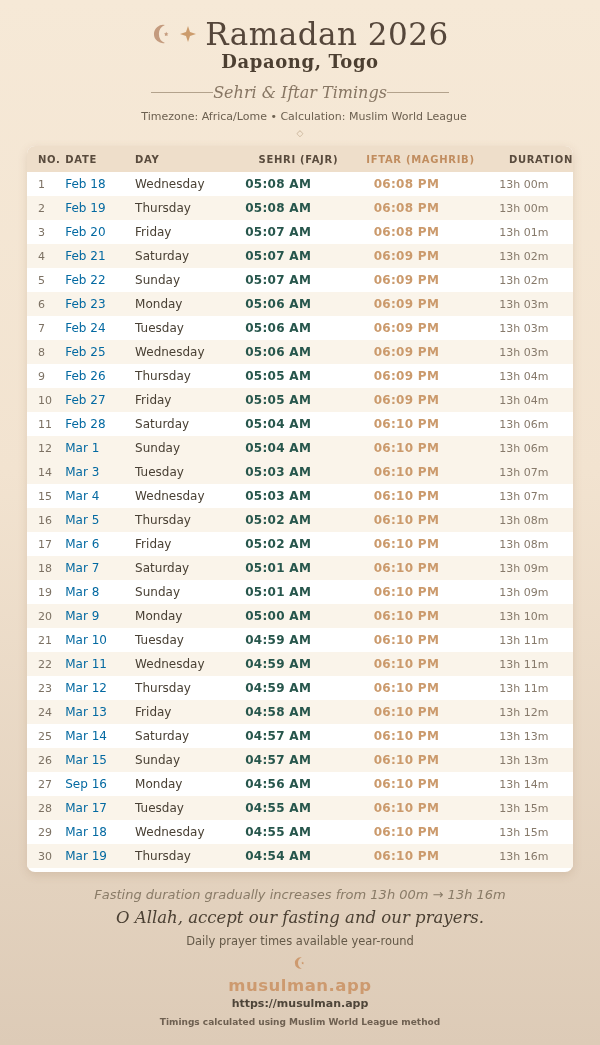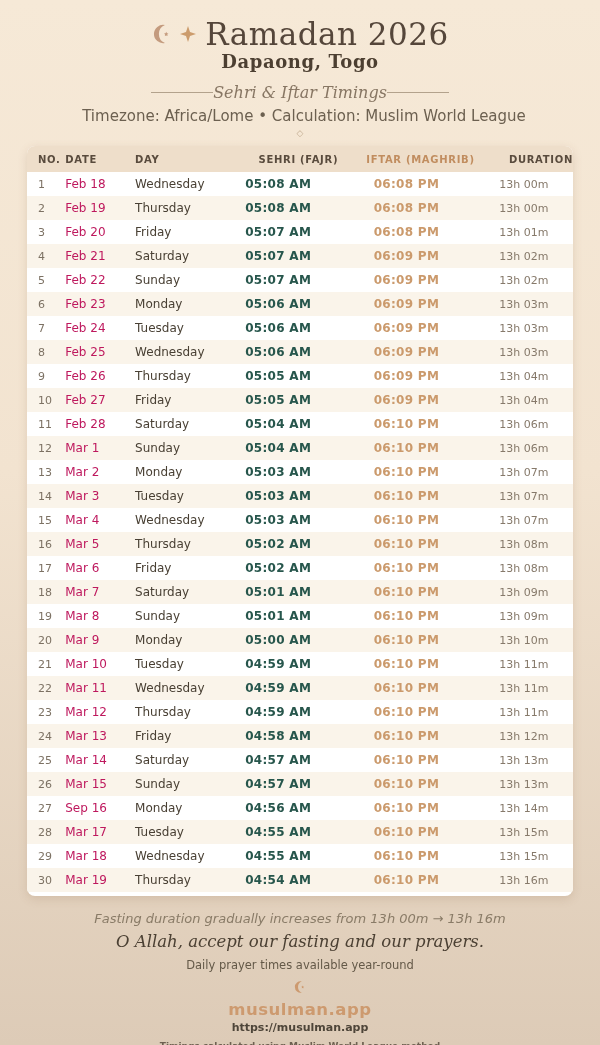--- a/index.html
+++ b/index.html
@@ -29,21 +29,21 @@
   }
   .subtitle-row {
     margin-top:10px; height:20px;
     display:flex; align-items:center; justify-content:center; 
   }
   .subtitle-line { width:62px; height:1px; background:#b3a28c; }
   .subtitle-text {
     font-family:"DejaVu Serif", serif; font-style:italic;
     font-size:16px; color:#877663;
   }
-  .meta { margin-top:8px; font-size:15px; line-height:13px; color:#6c6050;padding-left:8px; }
+  .meta { margin-top:8px; font-size:11px; line-height:13px; color:#6c6050;padding-left:8px; }
   .ornament { margin-top:4px; font-size:9px; line-height:12px; color:#c3ad92; }
 
   
   .card {
     width:546px; margin:7px auto 0 auto;
     background:#ffffff; border-radius:8px; overflow:hidden;
     box-shadow:0 3px 10px rgba(138,102,64,0.18);
     padding-bottom:4px;
   }
   table { width:100%; border-collapse:collapse; table-layout:fixed; }
@@ -54,21 +54,21 @@
     font-size:10px; font-weight:bold; letter-spacing:0.7px;
     color:#594b3d; text-align:right;
   }
   th.h-no { text-align:left; padding-left:11px; }
   th.h-date, th.h-day { text-align:left; }
   th.h-iftar { color:#c18d5f; }
   tbody td { height:24px; font-size:12px; vertical-align:middle; }
   tr.odd  { background:#ffffff; }
   tr.even { background:#faf4ea; }
   td.cell-no { color:#7c7163; font-size:11px; padding-left:11px; text-align:left; }
-  td.cell-date { color:#be185d; text-align:left; }
+  td.cell-date { color:#0369a1; text-align:left; }
   td.cell-day { color:#494034; text-align:left; }
   td.cell-sehri { color:#27564c; font-weight:bold; text-align:center; letter-spacing:0.3px; }
   td.cell-iftar { color:#cb9a6c; font-weight:bold; text-align:center; letter-spacing:0.3px; }
   td.cell-duration { color:#86796a; font-size:11px; text-align:center; }
 
   
   .footer { text-align:center; }
   .foot-note { margin-top:16px; font-style:italic; font-size:13px; line-height:14px; color:#897b67; }
   .dua {
     margin-top:6px; font-family:"DejaVu Serif", serif; font-style:italic;
@@ -222,28 +222,20 @@
             <td class="cell-duration">13h 06m</td>
           </tr>
           <tr class="even">
             <td class="cell-no">12</td>
             <td class="cell-date">Mar 1</td>
             <td class="cell-day">Sunday</td>
             <td class="cell-sehri">05:04 AM</td>
             <td class="cell-iftar">06:10 PM</td>
             <td class="cell-duration">13h 06m</td>
           </tr>
-          <tr class="odd">
-            <td class="cell-no">13</td>
-            <td class="cell-date">Mar 2</td>
-            <td class="cell-day">Monday</td>
-            <td class="cell-sehri">05:03 AM</td>
-            <td class="cell-iftar">06:10 PM</td>
-            <td class="cell-duration">13h 07m</td>
-          </tr>
           <tr class="even">
             <td class="cell-no">14</td>
             <td class="cell-date">Mar 3</td>
             <td class="cell-day">Tuesday</td>
             <td class="cell-sehri">05:03 AM</td>
             <td class="cell-iftar">06:10 PM</td>
             <td class="cell-duration">13h 07m</td>
           </tr>
           <tr class="odd">
             <td class="cell-no">15</td>

